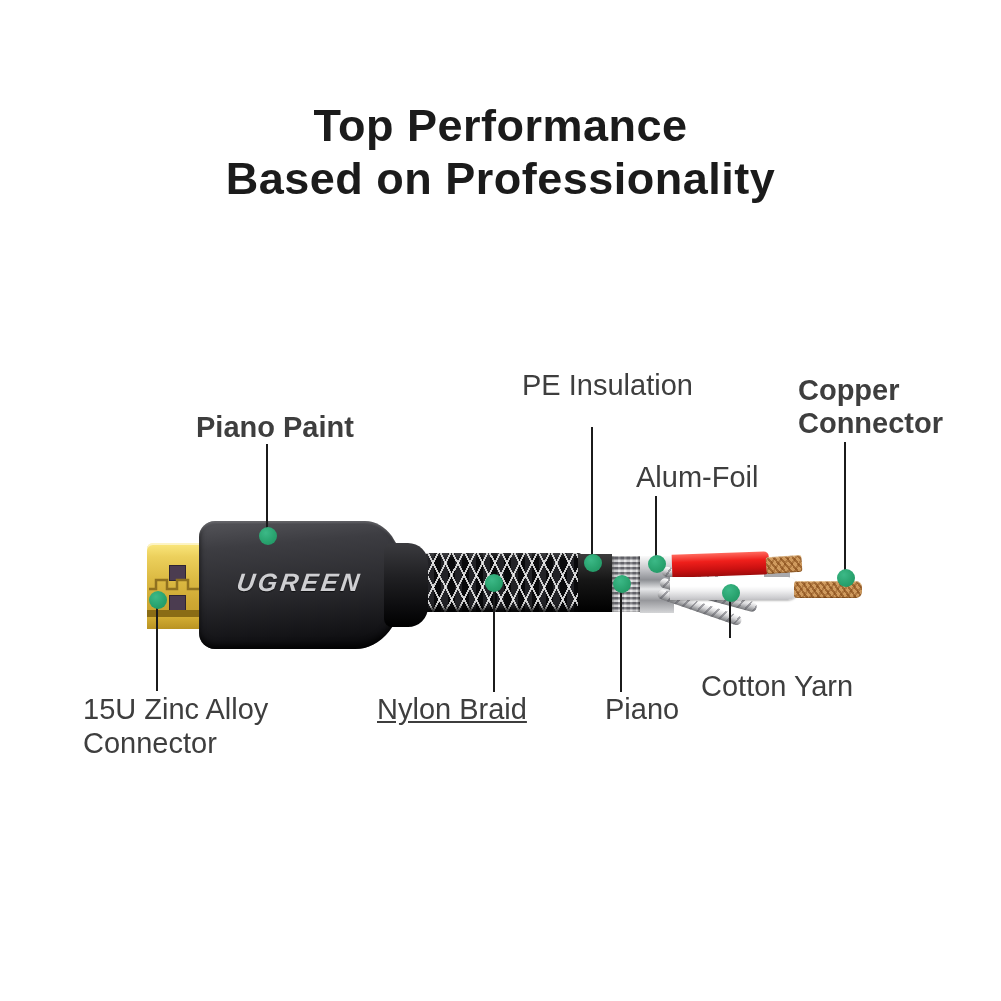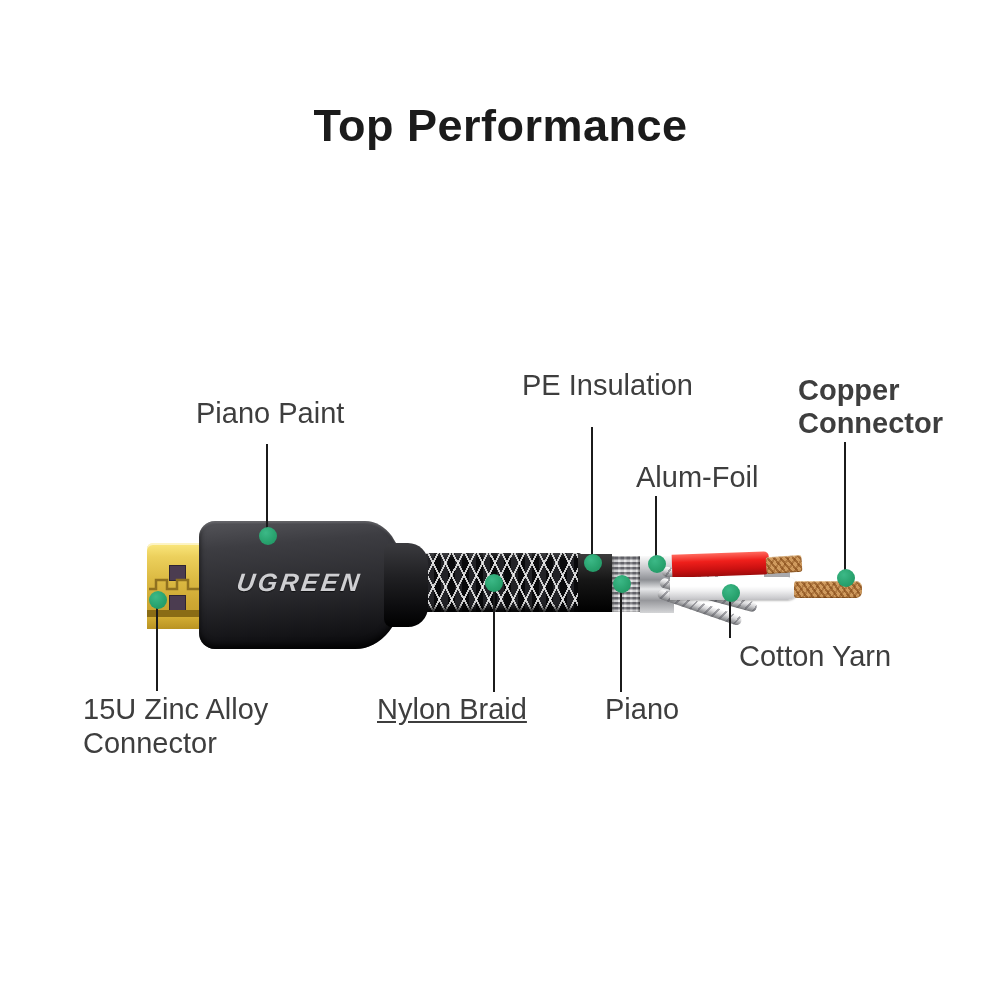--- a/index.html
+++ b/index.html
@@ -105,20 +105,21 @@
     border-radius:0 10px 10px 0;
     background:linear-gradient(180deg,#ffffff 0%,#ffffff 40%,#f0f0f1 60%,#d0d0d3 88%,#bfbfc2 100%);
     box-shadow:0 1px 2px rgba(0,0,0,.25);
   }
 </style>
 </head>
 <body>
 
 <div class="abs title">
   <div>Top Performance</div>
+  <div>Based on Professionality</div>
 </div>
 
 <div class="abs plug">
   <div class="hole" style="left:22px;top:22px;"></div>
   <div class="hole" style="left:22px;top:52px;"></div>
   <div class="stripe"></div>
   <div class="tail"></div>
   <svg width="60" height="24" style="position:absolute;left:0;top:30px;">
     <path d="M2,16 h7 v-9 h11 v9 h10 v-9 h11 v9 h17" fill="none" stroke="#8f7120" stroke-width="2.5"></path>
   </svg>
@@ -154,26 +155,26 @@
 
 <div class="abs dot" style="left:259px;top:527px;"></div>
 <div class="abs dot" style="left:149px;top:591px;"></div>
 <div class="abs dot" style="left:485px;top:574px;"></div>
 <div class="abs dot" style="left:584px;top:554px;"></div>
 <div class="abs dot" style="left:613px;top:575px;"></div>
 <div class="abs dot" style="left:648px;top:555px;"></div>
 <div class="abs dot" style="left:722px;top:584px;"></div>
 <div class="abs dot" style="left:837px;top:569px;"></div>
 
-<div class="abs lbl" style="left:196px;top:396px;">Piano Paint</div>
+<div class="abs lbl" style="left:196px;top:410px;font-weight:bold;">Piano Paint</div>
 <div class="abs lbl" style="left:522px;top:368px;text-align:center;">PE Insulation</div>
 <div class="abs lbl" style="left:798px;top:374px;line-height:33px;font-weight:bold;">
   <div>Copper</div>
   <div>Connector</div>
 </div>
 <div class="abs lbl" style="left:636px;top:460px;">Alum-Foil</div>
-<div class="abs lbl" style="left:701px;top:639px;margin-left:38px;">Cotton Yarn</div>
+<div class="abs lbl" style="left:701px;top:669px;">Cotton Yarn</div>
 <div class="abs lbl" style="left:83px;top:692px;">
   <div>15U Zinc Alloy</div>
   <div>Connector</div>
 </div>
 <div class="abs lbl" style="left:377px;top:692px;text-decoration:underline;">Nylon Braid</div>
 <div class="abs lbl" style="left:605px;top:692px;">Piano</div>
 
 </body></html>

